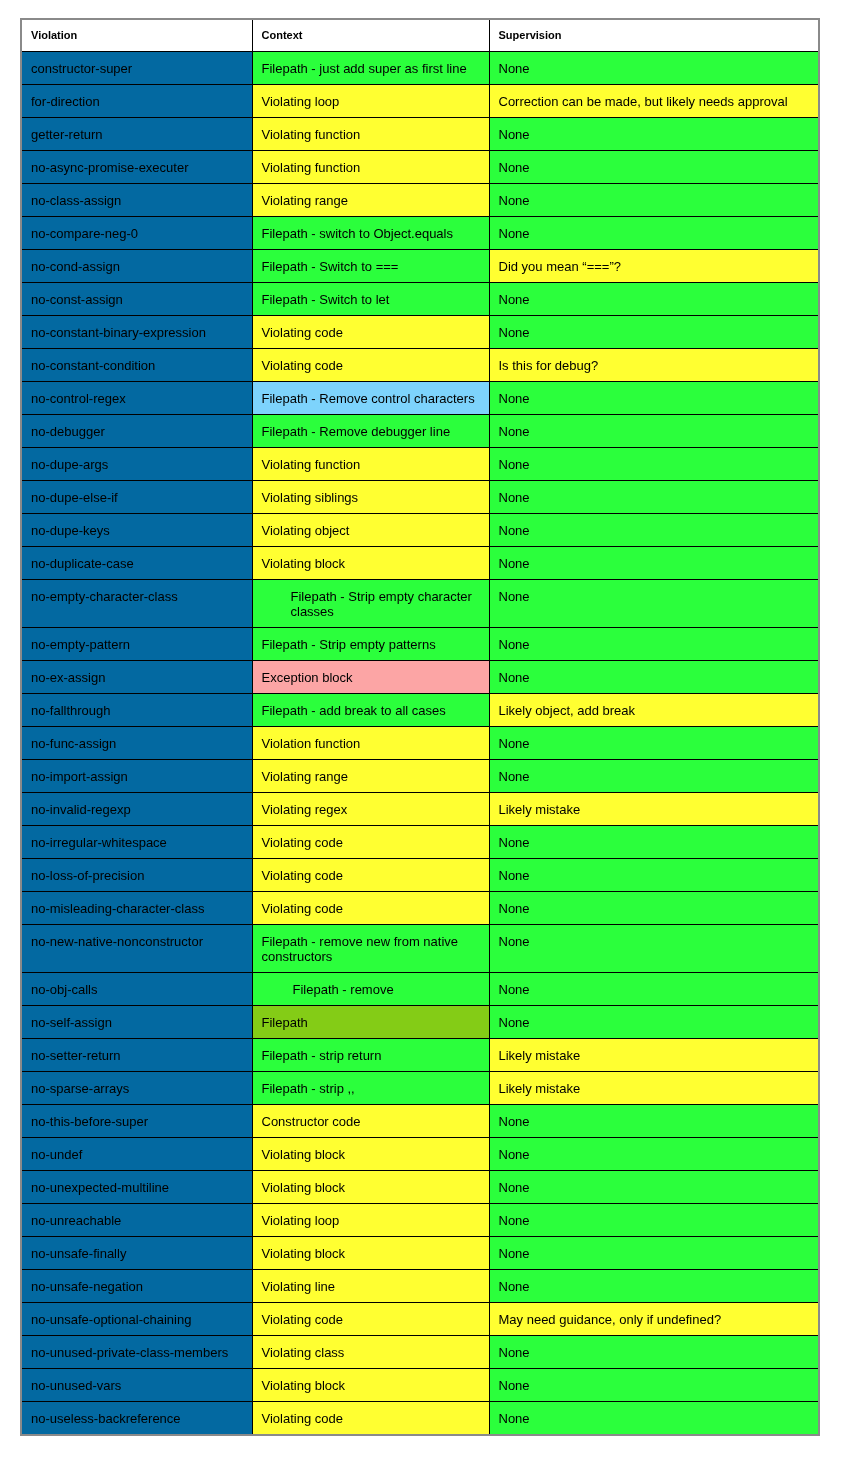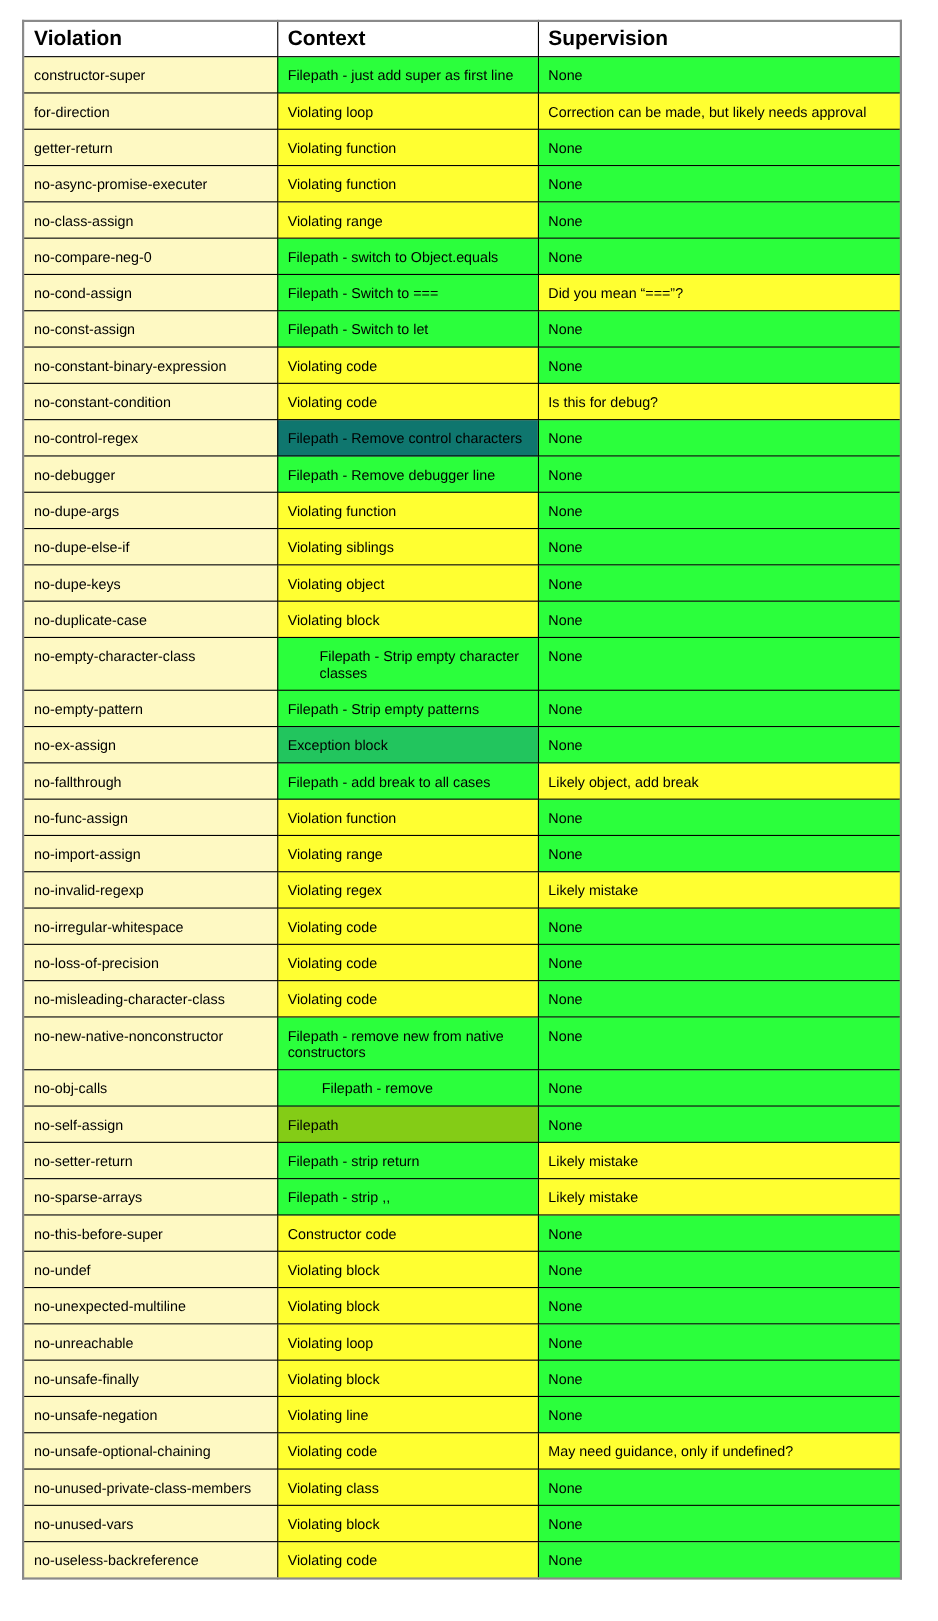--- a/index.html
+++ b/index.html
@@ -21,40 +21,40 @@
     width: 798px;
     border: 2px solid #8a8a8a;
   }
   table.rules col.c-violation   { width: 231px; }
   table.rules col.c-context     { width: 237px; }
   table.rules col.c-supervision { width: 330px; }
   table.rules th {
     border: 1px solid #000000;
     background: #ffffff;
     color: #000000;
-    font-size: 19px;
+    font-size: 11px;
     font-weight: bold;
     text-align: left;
     vertical-align: middle;
     padding: 7px 8px 7px 9px;
     line-height: 17px;
   }
   table.rules td {
     border: 1px solid #000000;
     color: #000000;
     font-size: 13px;
     font-weight: normal;
     text-align: left;
     vertical-align: top;
     padding: 9px 8px 8px 9px;
     line-height: 15px;
     word-wrap: break-word;
   }
   table.rules td.violation {
-    background: #fef9c3;
+    background: #0369a1;
   }
 </style>
 </head>
 <body>
 
 <div class="page">
   <table class="rules">
     <colgroup>
       <col class="c-violation">
       <col class="c-context">
@@ -123,21 +123,21 @@
   </tr>
 
   <tr>
     <td class="violation">no-constant-condition</td>
     <td class="context" style="background: rgb(255, 255, 49);">Violating code</td>
     <td class="supervision" style="background: rgb(255, 255, 49);">Is this for debug?</td>
   </tr>
 
   <tr>
     <td class="violation">no-control-regex</td>
-    <td class="context" style="background: #0f766e;">Filepath - Remove control characters</td>
+    <td class="context" style="background: #7dd3fc;">Filepath - Remove control characters</td>
     <td class="supervision" style="background: rgb(43, 255, 60);">None</td>
   </tr>
 
   <tr>
     <td class="violation">no-debugger</td>
     <td class="context" style="background: rgb(43, 255, 60);">Filepath - Remove debugger line</td>
     <td class="supervision" style="background: rgb(43, 255, 60);">None</td>
   </tr>
 
   <tr>
@@ -171,21 +171,21 @@
   </tr>
 
   <tr>
     <td class="violation">no-empty-pattern</td>
     <td class="context" style="background: rgb(43, 255, 60);">Filepath - Strip empty patterns</td>
     <td class="supervision" style="background: rgb(43, 255, 60);">None</td>
   </tr>
 
   <tr>
     <td class="violation">no-ex-assign</td>
-    <td class="context" style="background: #22c55e;">Exception block</td>
+    <td class="context" style="background: #fca5a5;">Exception block</td>
     <td class="supervision" style="background: rgb(43, 255, 60);">None</td>
   </tr>
 
   <tr>
     <td class="violation">no-fallthrough</td>
     <td class="context" style="background: rgb(43, 255, 60);">Filepath - add break to all cases</td>
     <td class="supervision" style="background: rgb(255, 255, 49);">Likely object, add break</td>
   </tr>
 
   <tr>

